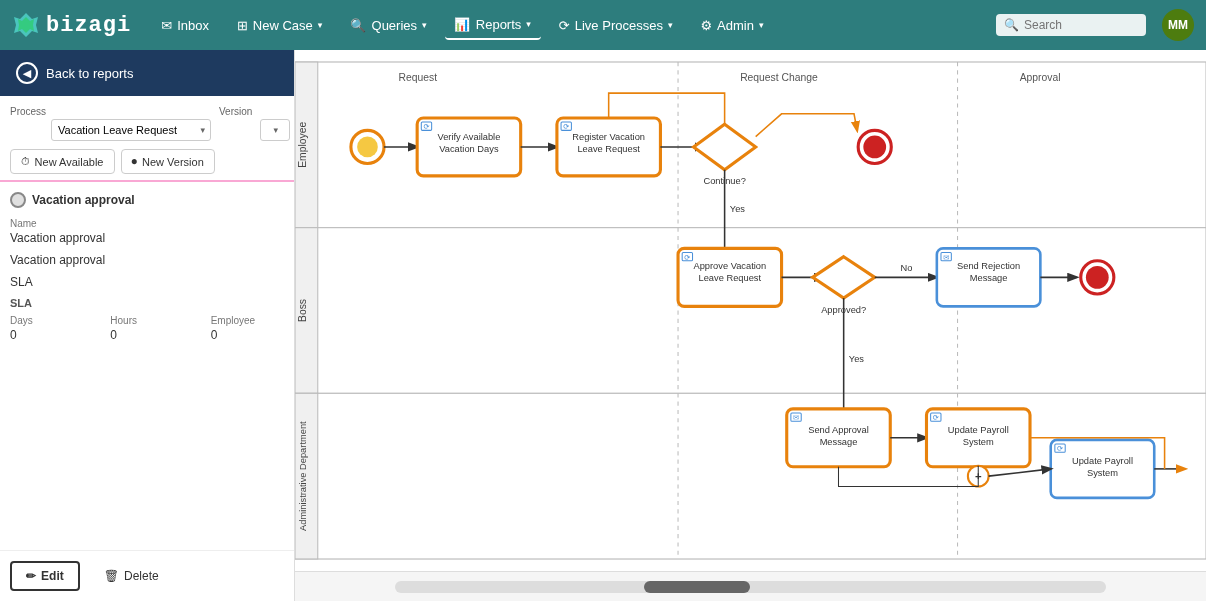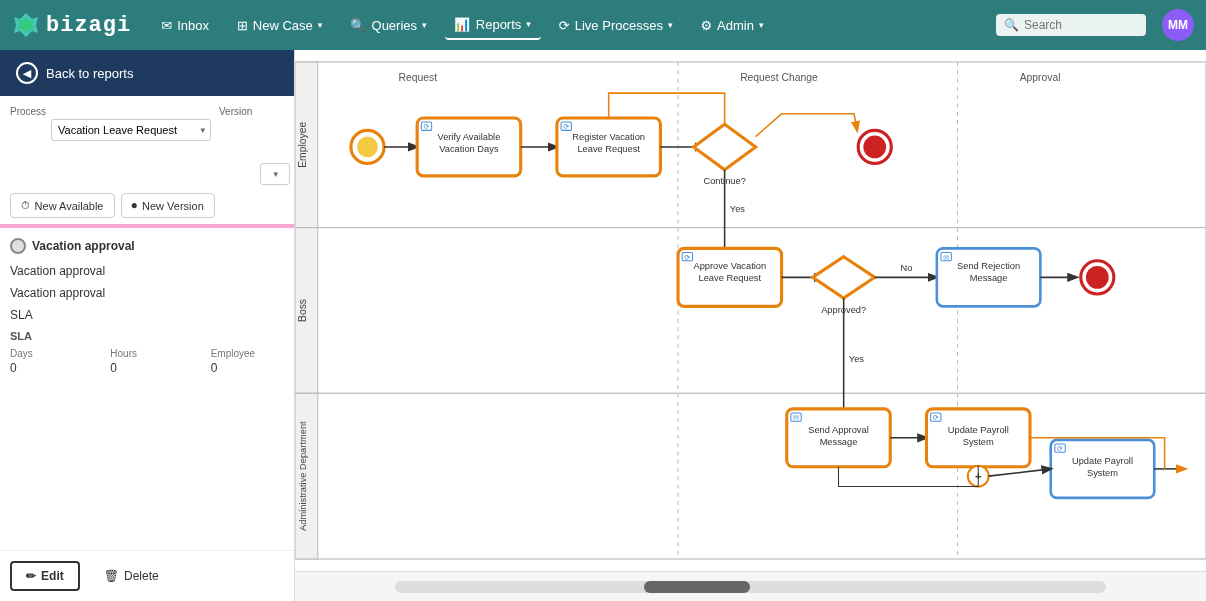--- a/index.html
+++ b/index.html
@@ -57,21 +57,21 @@
     }
     .search-box input {
       border: none;
       background: transparent;
       outline: none;
       font-size: 12px;
       color: #333;
       width: 100%;
     }
     .avatar {
-      background: #8b5cf6;
+      background: #4d7c0f;
       border-radius: 50%;
       width: 32px;
       height: 32px;
       display: flex;
       align-items: center;
       justify-content: center;
       color: white;
       font-size: 12px;
       font-weight: bold;
       margin-left: 8px;
@@ -109,21 +109,21 @@
       border-radius: 50%;
       border: 2px solid white;
       display: flex;
       align-items: center;
       justify-content: center;
       font-size: 11px;
     }
 
     .panel-controls {
       padding: 10px 10px 6px 10px;
-      border-bottom: 4px solid #f9a8d4;
+      border-bottom: 2px solid #f9a8d4;
     }
     .form-row {
       display: flex;
       gap: 8px;
       margin-bottom: 8px;
     }
     .form-group {
       display: flex;
       flex-direction: column;
       flex: 1;
@@ -376,21 +376,21 @@
       <div class="form-row">
         <div class="form-group">
           <label>Process</label>
           <div class="form-select-wrapper">
             <select class="form-select">
               <option>Vacation Leave Request</option>
             </select>
             <span class="select-caret">▾</span>
           </div>
         </div>
-        <div class="form-group" style="max-width:65px;gap:44px;">
+        <div class="form-group" style="max-width:65px;">
           <label>Version</label>
           <div class="form-select-wrapper">
             <select class="form-select">
               <option>1.0</option>
             </select>
             <span class="select-caret">▾</span>
           </div>
         </div>
       </div>
       <div class="btn-row">
@@ -405,20 +405,21 @@
       </div>
     </div>
 
     <div class="info-panel">
       <div class="info-header">
         <div class="info-circle"></div>
         <span class="info-title">Vacation approval</span>
       </div>
 
       <div class="field-group">
+        <div class="field-label">Name</div>
         <div class="field-value">Vacation approval</div>
       </div>
 
       <div class="field-group">
         <div class="field-value">Vacation approval</div>
       </div>
 
       <div class="field-group">
         <div class="field-value">SLA</div>
       </div>

